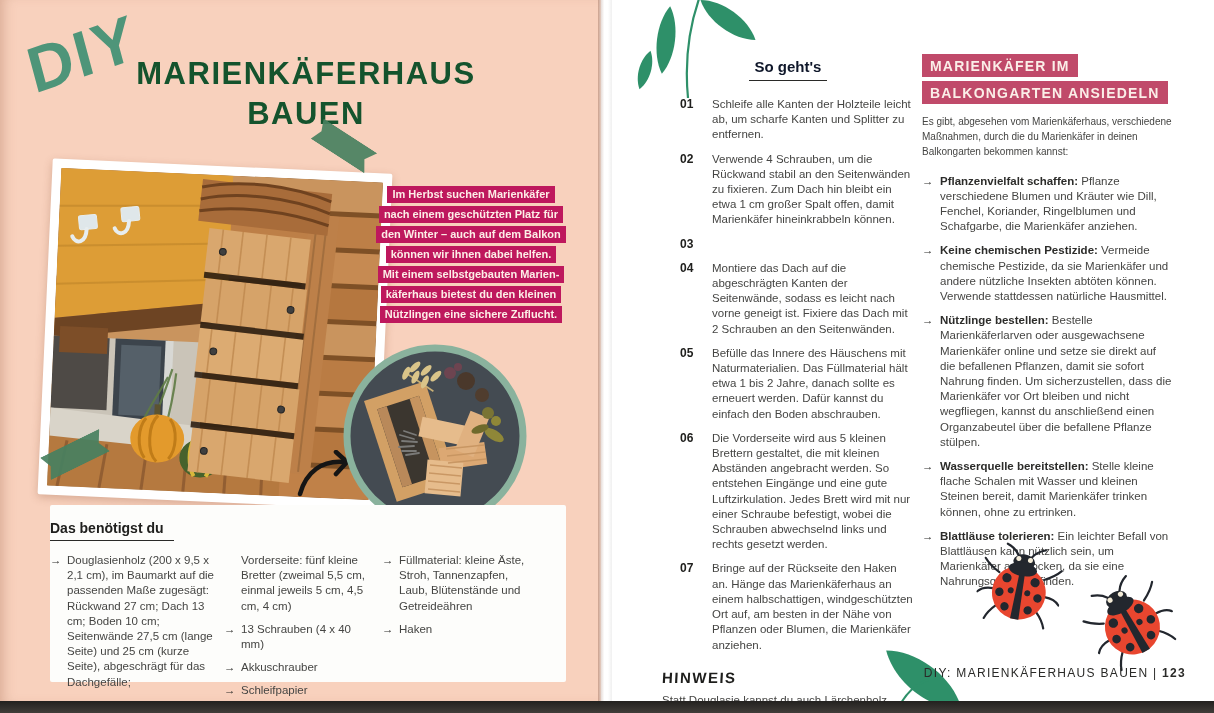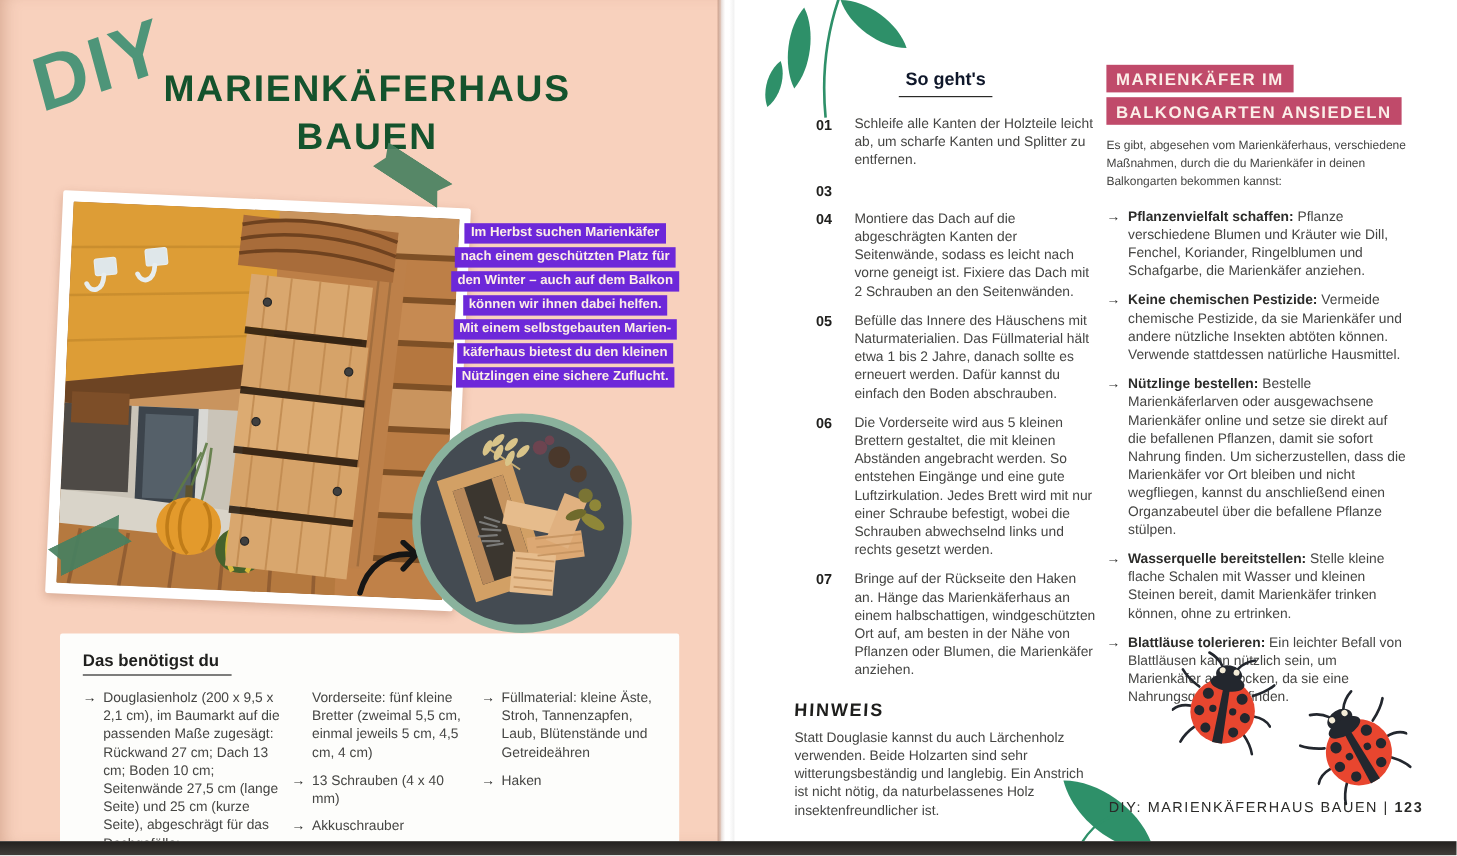--- a/index.html
+++ b/index.html
@@ -24,27 +24,27 @@
          padding:9px;transform:rotate(2.6deg);box-shadow:0 3px 8px rgba(120,60,30,.25);border-radius:2px;}
   .photo svg{display:block;border-radius:1px;}
   .tape{position:absolute;background:rgba(72,128,95,.92);}
   .tape-tr{left:312px;top:134px;width:64px;height:24px;transform:rotate(33deg);
            clip-path:polygon(0 0,100% 0,88% 50%,100% 100%,0 100%,8% 50%);}
   .tape-bl{left:42px;top:442px;width:66px;height:25px;transform:rotate(-26deg);
            clip-path:polygon(0 0,100% 0,90% 50%,100% 100%,0 100%,9% 50%);}
   .arrow-doodle{position:absolute;left:294px;top:450px;}
   
   .intro-block{position:absolute;left:376px;top:184px;width:190px;text-align:center;line-height:17px;}
-  .hl-line{display:inline-block;background:#6d28d9;color:#fdeee7;font-size:11px;font-weight:700;
+  .hl-line{display:inline-block;background:#be185d;color:#fdeee7;font-size:11px;font-weight:700;
            padding:0 5px;margin-bottom:1px;white-space:nowrap;}
   
   .inset{position:absolute;left:342px;top:343px;width:186px;height:186px;}
   
-  .materials{position:absolute;left:50px;top:528px;width:516px;height:177px;background:#fdfdfb;
-             border-radius:2px;padding:14px 19px;box-sizing:border-box;}
+  .materials{position:absolute;left:50px;top:505px;width:516px;height:177px;background:#fdfdfb;
+             border-radius:2px;padding:14px 0;box-sizing:border-box;}
   .materials h2{margin:0 0 12px 0;font-size:14px;font-weight:800;color:#20201e;display:inline-block;
                 border-bottom:1.6px solid #2a2a28;padding:0 10px 4px 0;}
   .mat-cols{display:grid;grid-template-columns:168px 152px 152px;column-gap:6px;}
   .mat-col{list-style:none;margin:0;padding:0;}
   .mat-col li{display:flex;gap:5px;font-size:11.5px;line-height:15.2px;margin-bottom:8px;color:#454543;}
   .mat-col li.no-arrow{padding-left:17px;}
   .mat-arrow{flex:0 0 12px;font-weight:700;color:#2a2a28;}
   
   .leaves-top{position:absolute;left:2px;top:-4px;}
   .leaf-bottom{position:absolute;left:256px;top:622px;}
@@ -328,20 +328,24 @@
     </svg>
 
     <div class="steps-col">
       <h2 class="script-head">
         <span>So geht's</span>
       </h2>
       <ol class="steps">
         <li>
           <span class="num">01</span>
           <p>Schleife alle Kanten der Holzteile leicht ab, um scharfe Kanten und Splitter zu entfernen.</p>
+        </li>
+        <li>
+          <span class="num">02</span>
+          <p>Verwende 4 Schrauben, um die Rückwand stabil an den Seitenwänden zu fixieren. Zum Dach hin bleibt ein etwa 1 cm großer Spalt offen, damit Marienkäfer hineinkrabbeln können.</p>
         </li>
         <li>
           <span class="num">03</span>
         </li>
         <li>
           <span class="num">04</span>
           <p>Montiere das Dach auf die abgeschrägten Kanten der Seitenwände, sodass es leicht nach vorne geneigt ist. Fixiere das Dach mit 2 Schrauben an den Seitenwänden.</p>
         </li>
         <li>
           <span class="num">05</span>

